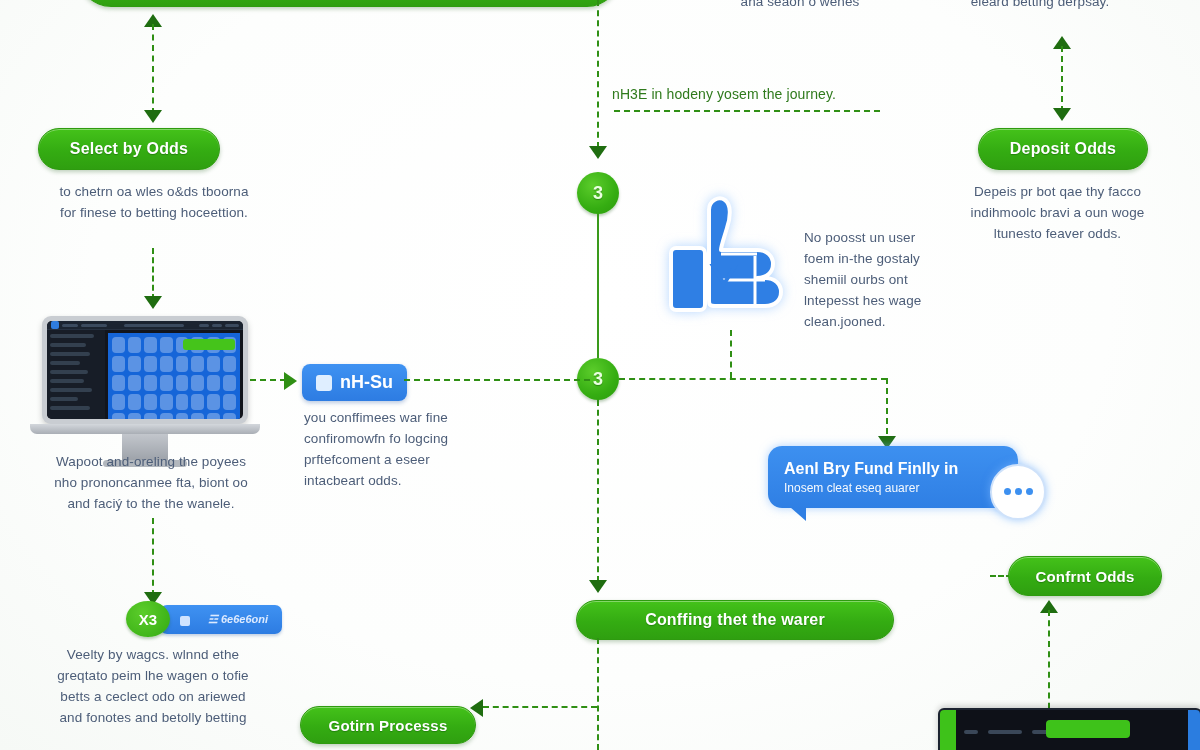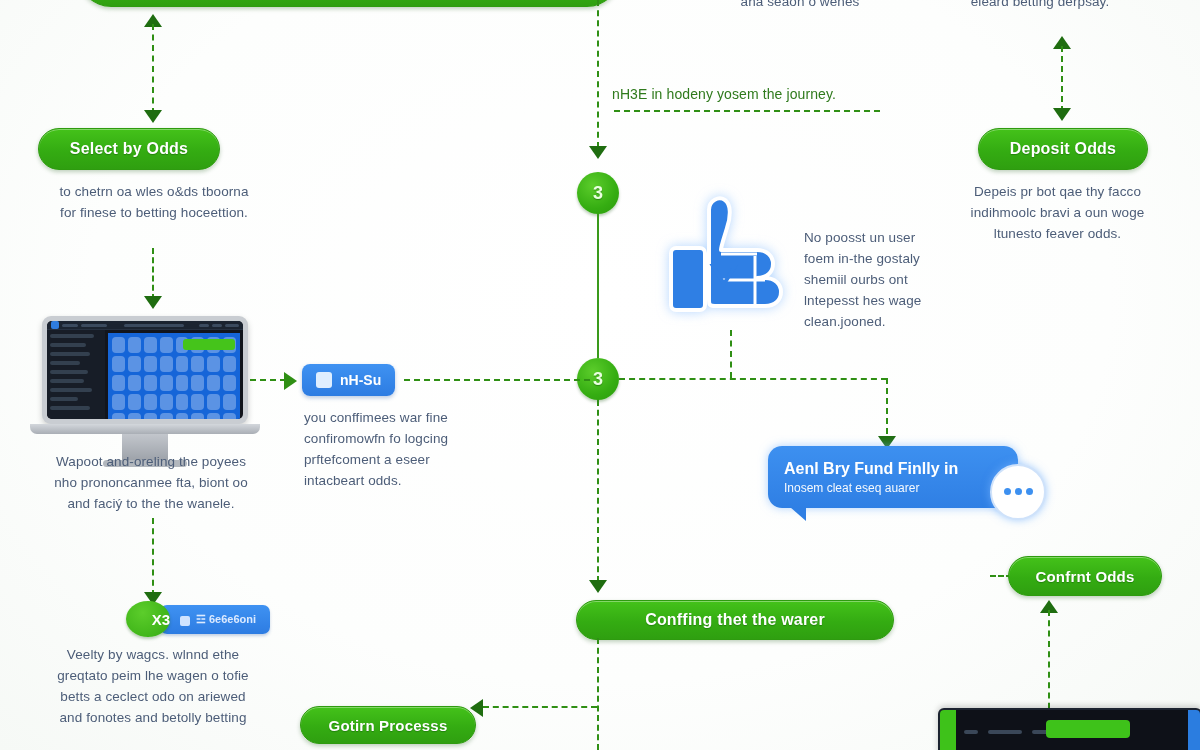--- a/index.html
+++ b/index.html
@@ -153,43 +153,44 @@
     width:52px; height:52px; border-radius:50%;
     background:#fff; border:2px solid #cfe2fa;
     display:flex; align-items:center; justify-content:center; gap:4px;
     box-shadow:0 0 8px rgba(120,180,255,.7);
   }
   .dots i { width:7px;height:7px;border-radius:50%;background:#3d90f0; display:block;}
   
   .tag {
     position:absolute;
     background:linear-gradient(180deg,#3f92f2,#2d7ce2);
-    border-radius:8px; color:#fff; font-weight:bold; font-size:14px;
+    border-radius:8px; color:#fff; font-weight:bold; font-size:18px;
     display:flex; align-items:center; gap:8px;
     padding:8px 14px;
     box-shadow:0 2px 4px rgba(30,80,160,.3);
   }
   .tag .ic { width:16px;height:16px;background:#dfeeff;border-radius:3px;display:inline-block; }
   
   .xsrow { position:absolute; display:flex; align-items:center; }
   .xsrow .gcirc {
     width:44px;height:36px;border-radius:50%;
     background:radial-gradient(circle at 38% 32%,#5ccd2b,#33aa11);
     color:#fff;font-weight:bold;font-size:15px;
-    display:flex;align-items:center;justify-content:flex-end;
+    display:flex;align-items:center;justify-content:center;
     position:relative; z-index:2;
     box-shadow:0 2px 3px rgba(30,90,20,.3);
   }
   .xsrow .btag {
     margin-left:-10px;
     background:linear-gradient(180deg,#3f92f2,#2d7ce2);
     border-radius:7px; color:#dceaff; font-size:11px; font-weight:bold;
     padding:8px 14px 8px 20px;
-    display:flex;align-items:flex-end;gap:6px;
+    display:flex;align-items:flex-end;gap:18px;
     box-shadow:0 2px 3px rgba(30,80,160,.25);
+    font-style:italic;
   }
   .xsrow .btag .ic { width:10px;height:10px;background:#cfe3ff;border-radius:2px;display:inline-block; }
   
   .device {
     position:absolute;
     background:#0e1118; border-radius:6px 6px 0 0;
     border:2px solid #1c2330; border-bottom:none;
     box-shadow:0 -2px 6px rgba(0,0,0,.2);
     overflow:hidden;
   }

